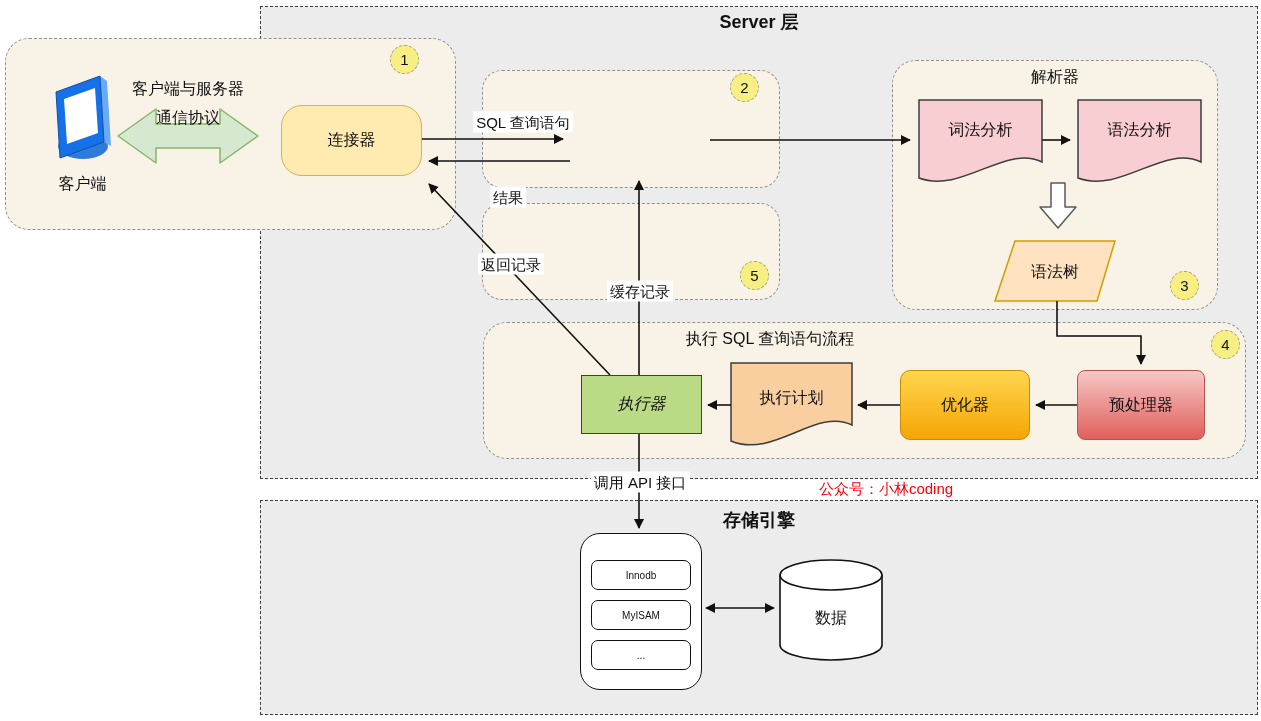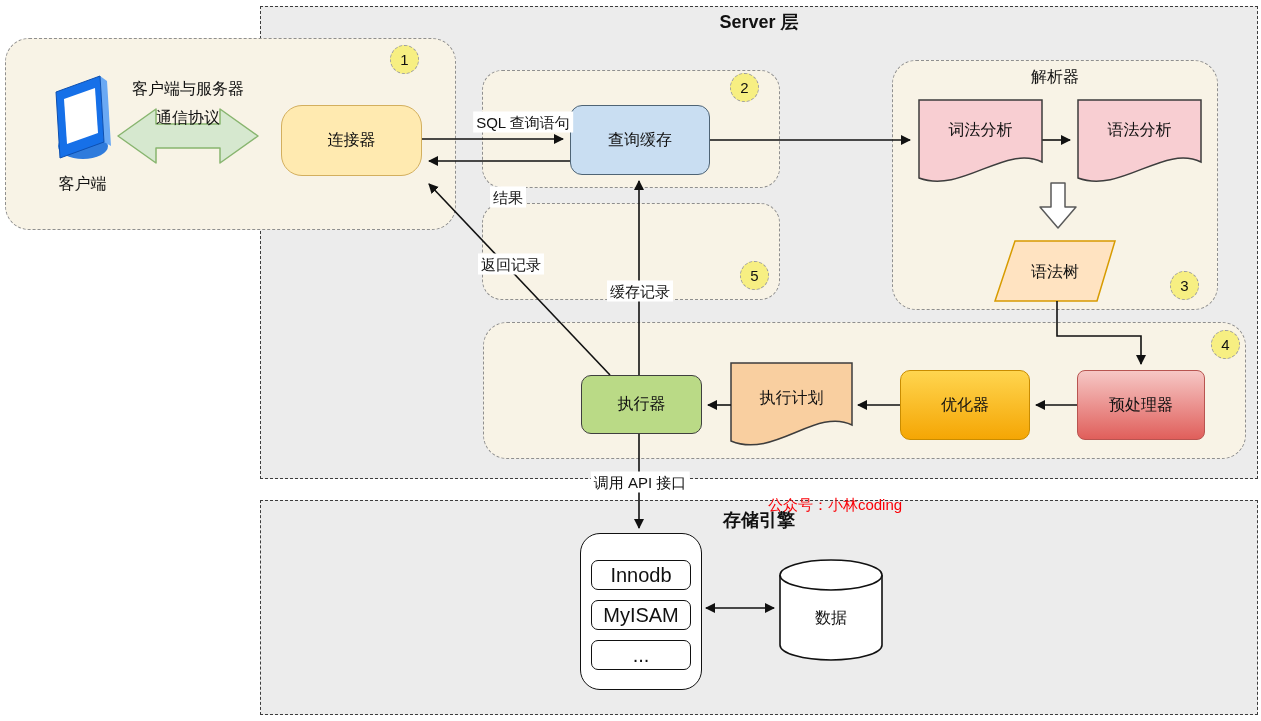--- a/index.html
+++ b/index.html
@@ -29,27 +29,27 @@
     position:absolute;z-index:4;width:29px;height:29px;border-radius:50%;
     border:1.2px dashed var(--badge-border,#9e9e9e);background:var(--badge-fill,#f7ef82);
     display:flex;align-items:center;justify-content:center;font-size:15px;box-sizing:border-box;
   }
   .edge-label{
     position:absolute;z-index:5;transform:translate(-50%,-50%);
     background:#ffffff;padding:0 3px;font-size:15px;white-space:nowrap;line-height:21px;
   }
   .box-connector{background:var(--connector-fill,#ffeab0);border:1.5px solid var(--connector-border,#d3af5e);border-radius:21px;}
   .box-cache{background:var(--cache-fill,#c9def2);border:1.5px solid var(--cache-border,#4f6475);border-radius:12px;}
-  .box-executor{background:var(--executor-fill,#bada86);border:1.5px solid var(--executor-border,#3f3f3f);border-radius:10px;}
+  .box-executor{background:var(--executor-fill,#bada86);border:1.5px solid var(--executor-border,#3f3f3f);border-radius:0;font-style:italic;}
   .box-optimizer{background:linear-gradient(var(--optimizer-fill-top,#ffd54f),var(--optimizer-fill-bottom,#f5a604));border:1.5px solid var(--optimizer-border,#c98c00);border-radius:10px;}
   .box-preprocessor{background:linear-gradient(var(--preprocessor-fill-top,#f6c7c5),var(--preprocessor-fill-bottom,#e05f5b));border:1.5px solid var(--preprocessor-border,#b85450);border-radius:8px;}
   .engines-box{position:absolute;z-index:4;background:#fff;border:1.6px solid #111;border-radius:20px;box-sizing:border-box;}
   .engine-row{
     position:absolute;z-index:5;background:#fff;border:1.4px solid #111;border-radius:7px;
-    display:flex;align-items:center;justify-content:center;font-size:20px;box-sizing:border-box;
+    display:flex;align-items:center;justify-content:center;font-size:10px;box-sizing:border-box;
   }
   .plain-label{position:absolute;z-index:4;text-align:center;font-size:16px;}
   .watermark{position:absolute;z-index:5;transform:translate(-50%,-50%);color:var(--watermark-color,#fb0007);font-size:15px;white-space:nowrap;}
 </style>
 </head>
 <body>
 
 <div id="canvas">
 
   <div class="container" style="left:260px;top:6px;width:998px;height:473px;"></div>
@@ -125,38 +125,38 @@
   <div class="badge" style="left:730px;top:73px;">2</div>
   <div class="badge" style="left:1170px;top:271px;">3</div>
   <div class="badge" style="left:1211px;top:330px;">4</div>
   <div class="badge" style="left:740px;top:261px;">5</div>
 
   <div class="plain-label" style="left:118px;top:79px;width:140px;">客户端与服务器</div>
   <div class="plain-label" style="left:118px;top:108px;width:140px;">通信协议</div>
   <div class="plain-label" style="left:40px;top:166px;width:85px;margin-top:8px;">客户端</div>
 
   <div class="node box-connector" style="left:281px;top:105px;width:141px;height:71px;">连接器</div>
-  <div class="node box-cache" style="left:570px;top:105px;width:140px;height:70px;">查询缓存</div>
   <div class="node box-executor" style="left:581px;top:375px;width:121px;height:59px;">执行器</div>
   <div class="node box-optimizer" style="left:900px;top:370px;width:130px;height:70px;">优化器</div>
   <div class="node box-preprocessor" style="left:1077px;top:370px;width:128px;height:70px;">预处理器</div>
 
   <div class="group-title" style="left:892px;top:67px;width:326px;">解析器</div>
+  <div class="group-title" style="left:660px;top:329px;width:220px;">执行 SQL 查询语句流程</div>
   <div class="plain-label" style="left:919px;top:120px;width:123px;">词法分析</div>
   <div class="plain-label" style="left:1078px;top:120px;width:123px;">语法分析</div>
   <div class="plain-label" style="left:995px;top:262px;width:120px;">语法树</div>
   <div class="plain-label" style="left:731px;top:388px;width:121px;">执行计划</div>
 
   <div class="engines-box" style="left:580px;top:533px;width:122px;height:157px;"></div>
   <div class="engine-row" style="left:591px;top:560px;width:100px;height:30px;">Innodb</div>
   <div class="engine-row" style="left:591px;top:600px;width:100px;height:30px;">MyISAM</div>
   <div class="engine-row" style="left:591px;top:640px;width:100px;height:30px;">...</div>
   <div class="plain-label" style="left:781px;top:608px;width:100px;">数据</div>
 
   <div class="edge-label" style="left:523px;top:122px;">SQL 查询语句</div>
   <div class="edge-label" style="left:508px;top:160px;margin-top:37px;">结果</div>
   <div class="edge-label" style="left:640px;top:248px;margin-top:43px;">缓存记录</div>
   <div class="edge-label" style="left:511px;top:264px;">返回记录</div>
   <div class="edge-label" style="left:640px;top:482px;">调用 API 接口</div>
 
-  <div class="watermark" style="left:835px;top:489px;margin-top:16px;">公众号：小林coding</div>
+  <div class="watermark" style="left:886px;top:489px;">公众号：小林coding</div>
 
 </div>
 
 </body></html>

